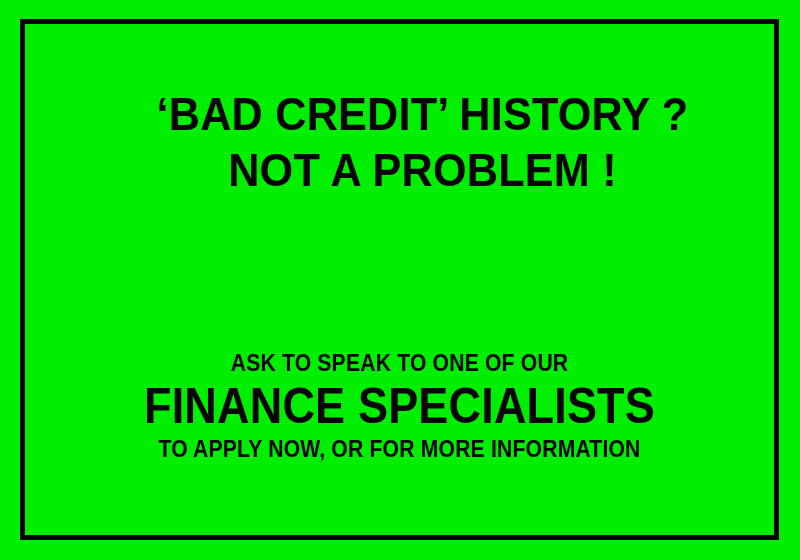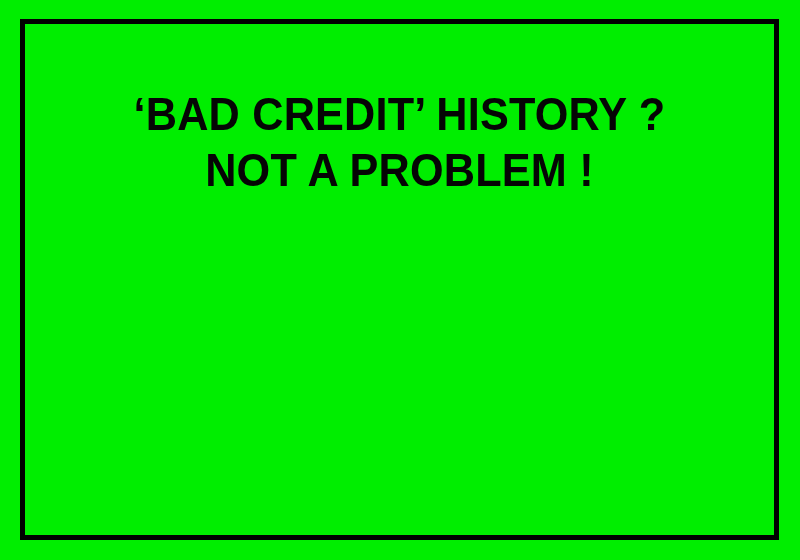--- a/index.html
+++ b/index.html
@@ -54,20 +54,21 @@
     font-weight: bold;
     letter-spacing: 0.2px;
   }
 
   
   #headline {
     position: absolute;
     left: 0;
     top: 62px;
     width: 100%;
+    padding-left: 23px;
   }
   .headline-line {
     font-size: 47px;
     line-height: 56px;
     transform: scaleX(0.92);
     transform-origin: center center;
   }
 
   
   #body-block {
@@ -117,15 +118,20 @@
   <div id="frame"></div>
 
   <div id="content">
 
     <div id="headline">
       <span class="line headline-line">‘BAD CREDIT’ HISTORY ?</span>
       <span class="line headline-line">NOT A PROBLEM !</span>
     </div>
 
 
+    <div id="cta-block">
+      <span class="line cta-lead">ASK TO SPEAK TO ONE OF OUR</span>
+      <span class="line cta-headline">FINANCE SPECIALISTS</span>
+      <span class="line cta-tail">TO APPLY NOW, OR FOR MORE INFORMATION</span>
+    </div>
 
   </div>
 </div>
 
 </body></html>

